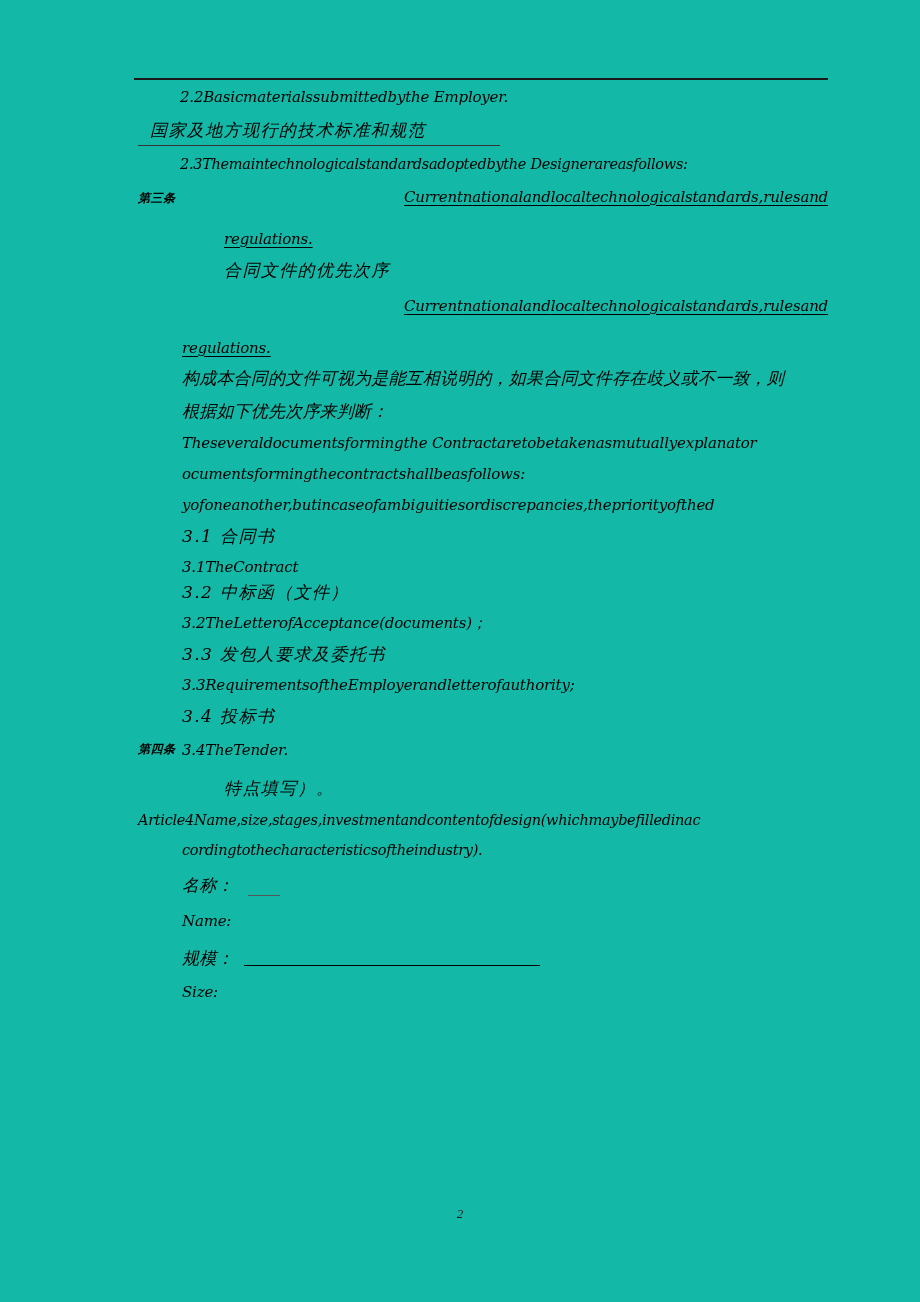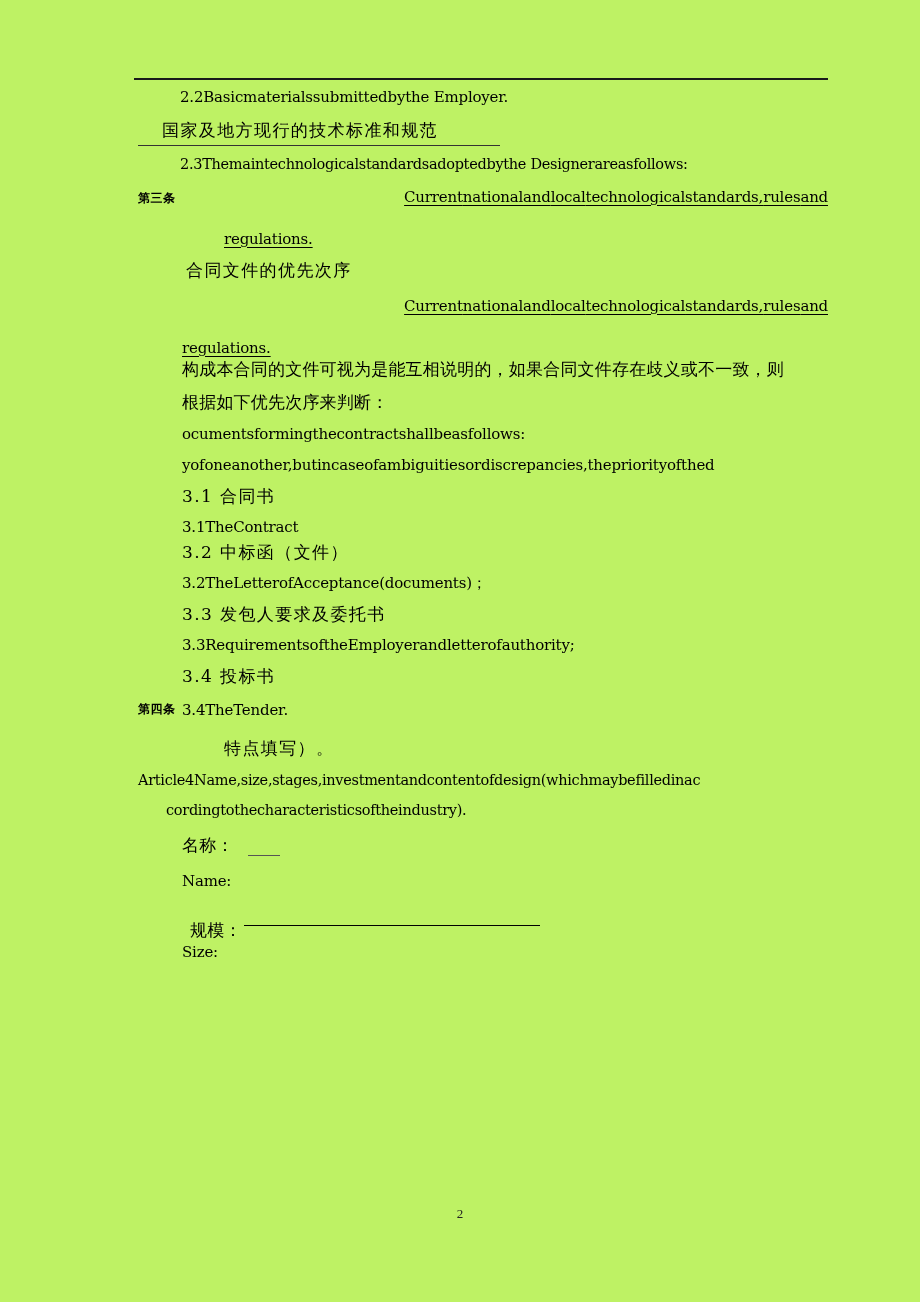--- a/index.html
+++ b/index.html
@@ -13,21 +13,22 @@
     height: 1302px;
     position: relative;
     font-family: "Liberation Serif", "DejaVu Serif", serif;
     color: #000000;
     overflow: hidden;
   }
 
   .page {
     position: absolute;
     inset: 0;
-    background: #bef264;
+    background: #14b8a6;
+    font-style: italic;
   }
 
   
   .header-rule {
     position: absolute;
     left: 134px;
     top: 78px;
     width: 694px;
     height: 0;
     border-top: 2px solid #1a1a1a;
@@ -148,21 +149,21 @@
 
   <div class="body-block">
 
     
     <div class="line ln en" style="margin-left:42px; margin-top:4px;">2.2Basicmaterialssubmittedbythe Employer.</div>
 
     
 
     
     <div class="row" style="margin-top:14px; height:30px;">
-      <span class="cn" style="position:absolute; left:24px; top:0;">国家及地方现行的技术标准和规范</span>
+      <span class="cn" style="position:absolute; left:12px; top:0;">国家及地方现行的技术标准和规范</span>
       <span class="seg-ul" style="left:0px; top:26px; width:362px;"></span>
     </div>
 
     
     <div class="line ln en-sm" style="margin-left:42px; margin-top:8px;">2.3Themaintechnologicalstandardsadoptedbythe Designerareasfollows:</div>
 
     
     <div class="row" style="margin-top:16px; height:30px;">
       <span class="gutter bold-cn" style="top:2px;">第三条</span>
       <div class="justify en" style="margin-left:86px; width:604px;">
@@ -174,45 +175,46 @@
         <span class="ul">standards,</span>
         <span class="ul">rules</span>
         <span class="ul">and</span>
       </div>
     </div>
 
     
     <div class="line ln en ul" style="margin-left:86px; margin-top:14px; display:inline-block;">regulations.</div>
 
     
-    <div class="line ln cn" style="margin-left:48px; margin-top:14px;">合同文件的优先次序</div>
+    <div class="line ln cn" style="margin-left:86px; margin-top:14px;">合同文件的优先次序</div>
 
     
 
     
     <div class="row" style="margin-top:18px; height:30px;">
       <div class="justify en" style="margin-left:44px; width:646px;">
         <span class="ul">Current</span>
         <span class="ul">national</span>
         <span class="ul">and</span>
         <span class="ul">local</span>
         <span class="ul">technological</span>
         <span class="ul">standards,</span>
         <span class="ul">rules</span>
         <span class="ul">and</span>
       </div>
     </div>
 
     <div class="line ln en ul" style="margin-left:44px; margin-top:14px; display:inline-block;">regulations.</div>
 
     
-    <div class="line ln cn-tight" style="margin-left:44px; margin-top:4px;">构成本合同的文件可视为是能互相说明的，如果合同文件存在歧义或不一致，则</div>
+    <div class="line ln cn-tight" style="margin-left:44px; margin-top:13px;">构成本合同的文件可视为是能互相说明的，如果合同文件存在歧义或不一致，则</div>
     <div class="line ln cn-tight" style="margin-left:44px; margin-top:16px;">根据如下优先次序来判断：</div>
 
     
+    <div class="line ln en" style="margin-left:44px; margin-top:16px;">Theseveraldocumentsformingthe Contractaretobetakenasmutuallyexplanator</div>
     <div class="line ln en" style="margin-left:44px; margin-top:16px;">ocumentsformingthecontractshallbeasfollows:</div>
     <div class="line ln en" style="margin-left:44px; margin-top:16px;">yofoneanother,butincaseofambiguitiesordiscrepancies,thepriorityofthed</div>
 
     
     <div class="line ln cn" style="margin-left:44px; margin-top:15px;">3.1 合同书</div>
     <div class="line ln en" style="margin-left:44px; margin-top:15px;">3.1TheContract</div>
     <div class="line ln cn" style="margin-left:44px; margin-top:9px;">3.2 中标函（文件）</div>
     <div class="line ln en" style="margin-left:44px; margin-top:15px;">3.2TheLetterofAcceptance(documents)；</div>
     <div class="line ln cn" style="margin-left:44px; margin-top:15px;">3.3 发包人要求及委托书</div>
     <div class="line ln en" style="margin-left:44px; margin-top:15px;">3.3RequirementsoftheEmployerandletterofauthority;</div>
@@ -221,33 +223,33 @@
     
     <div class="row" style="margin-top:15px; height:24px;">
       <span class="gutter bold-cn" style="top:1px;">第四条</span>
       <span class="en" style="position:absolute; left:44px; top:1px;">3.4TheTender.</span>
     </div>
 
     
     <div class="line ln cn" style="margin-left:86px; margin-top:16px;">特点填写）。</div>
 
     <div class="line ln en-sm" style="margin-left:0px; margin-top:16px;">Article4Name,size,stages,investmentandcontentofdesign(whichmaybefilledinac</div>
-    <div class="line ln en-sm" style="margin-left:28px; margin-top:16px;">cordingtothecharacteristicsoftheindustry).</div>
+    <div class="line ln en-sm" style="margin-left:44px; margin-top:16px;">cordingtothecharacteristicsoftheindustry).</div>
 
     
     <div class="row" style="margin-top:16px; height:26px;">
       <span class="cn-tight" style="position:absolute; left:44px; top:0;">名称：</span>
       <span class="rule-thin" style="position:absolute; left:110px; top:21px; width:32px;"></span>
     </div>
 
     <div class="line ln en" style="margin-left:44px; margin-top:14px;">Name:</div>
 
     
     <div class="row" style="margin-top:14px; height:28px;">
-      <span class="cn-tight" style="position:absolute; left:44px; top:16px;margin-left:8px;">规模：</span>
+      <span class="cn-tight" style="position:absolute; left:44px; top:4px;">规模：</span>
       <span class="rule" style="position:absolute; left:106px; top:22px; width:296px;"></span>
     </div>
 
     <div class="line ln en" style="margin-left:44px; margin-top:14px;">Size:</div>
 
   </div>
 
   <div class="page-number">2</div>
 
 </div>

